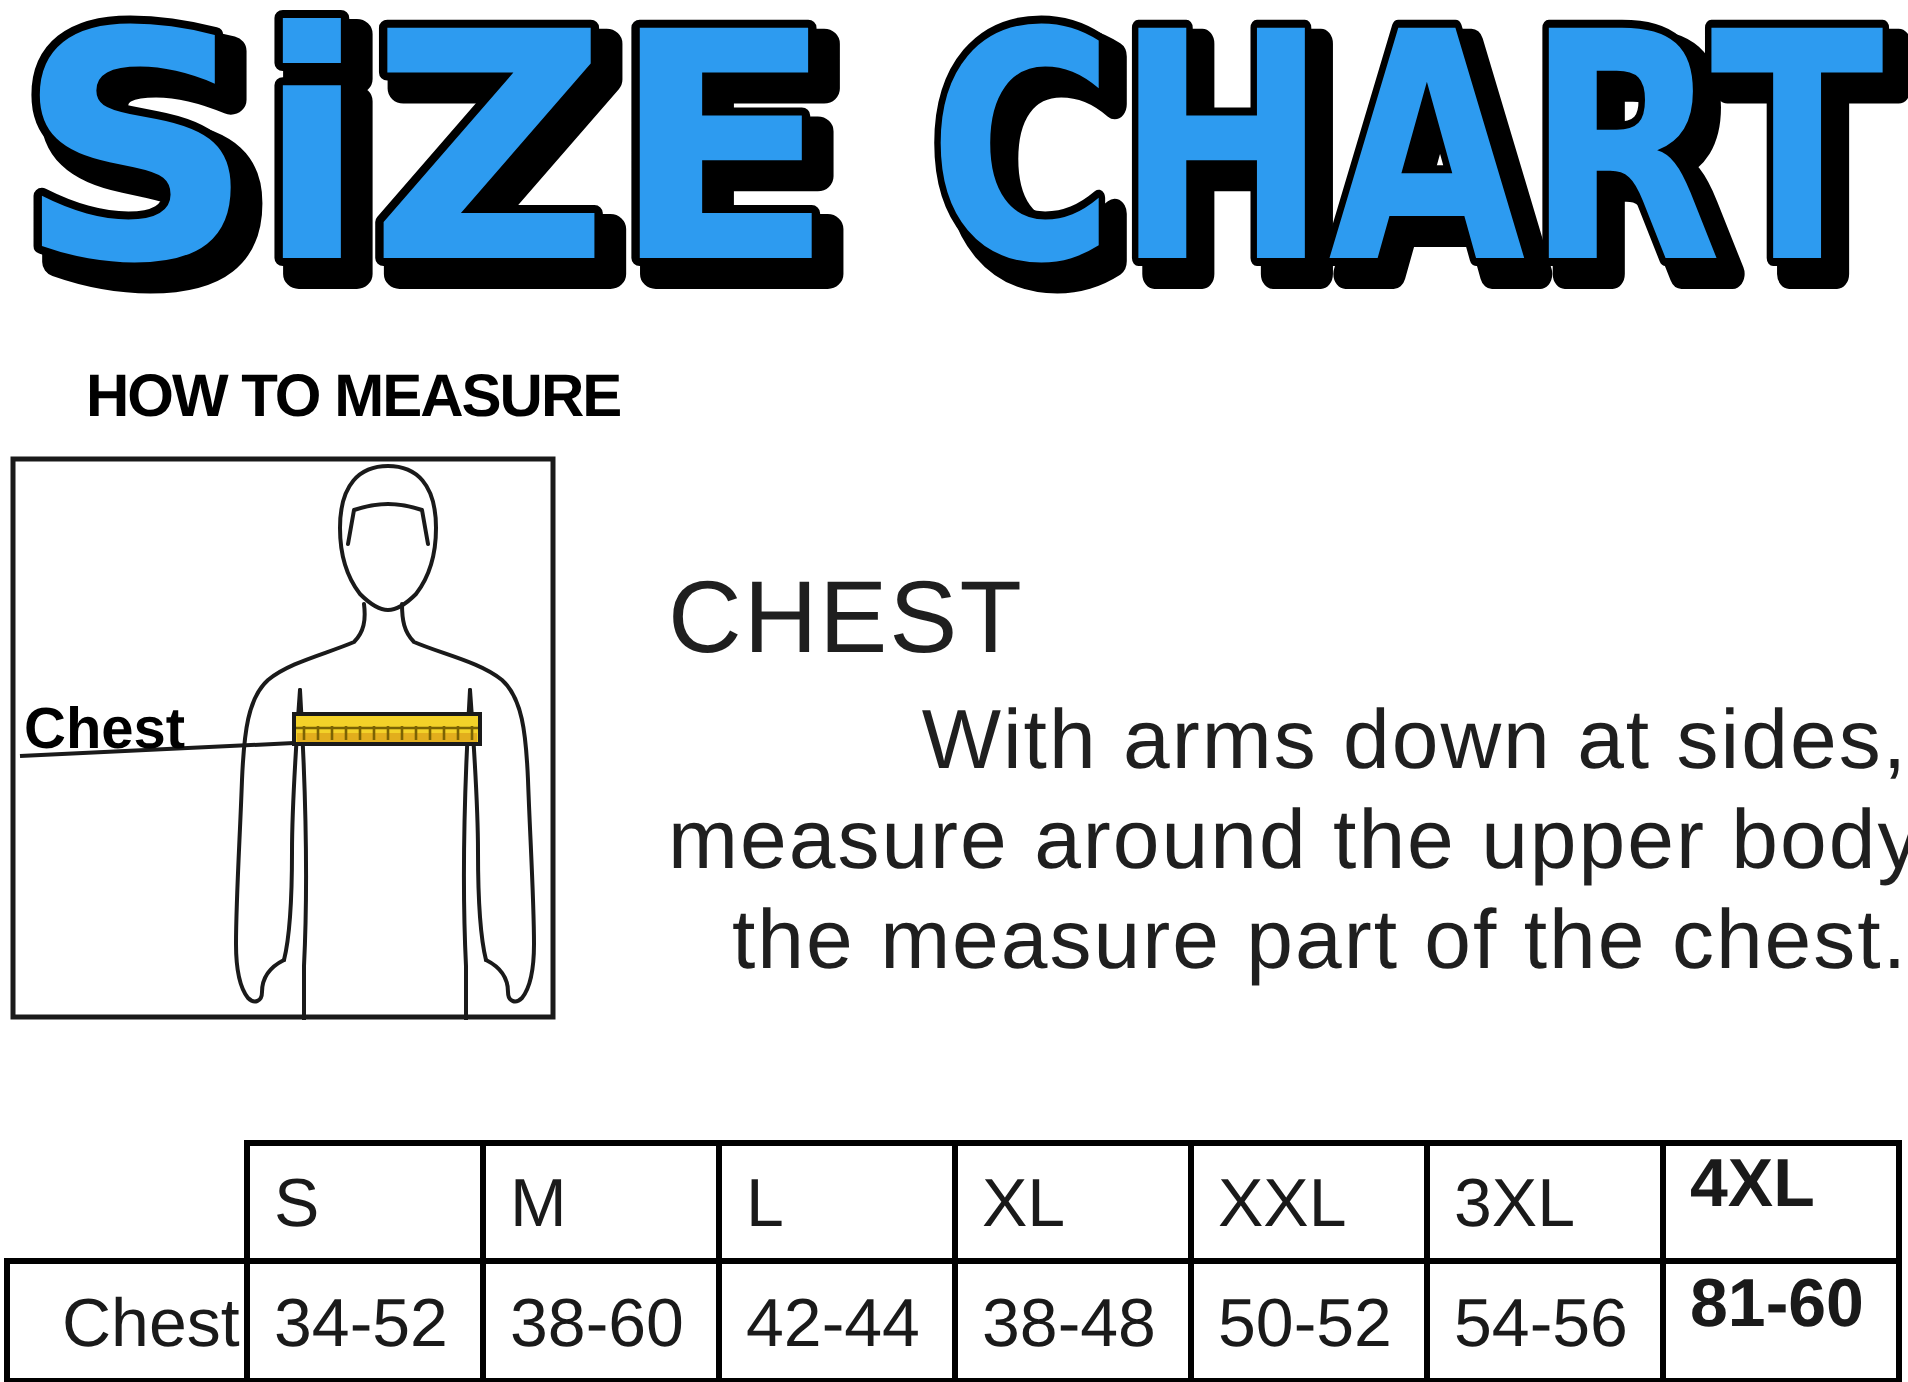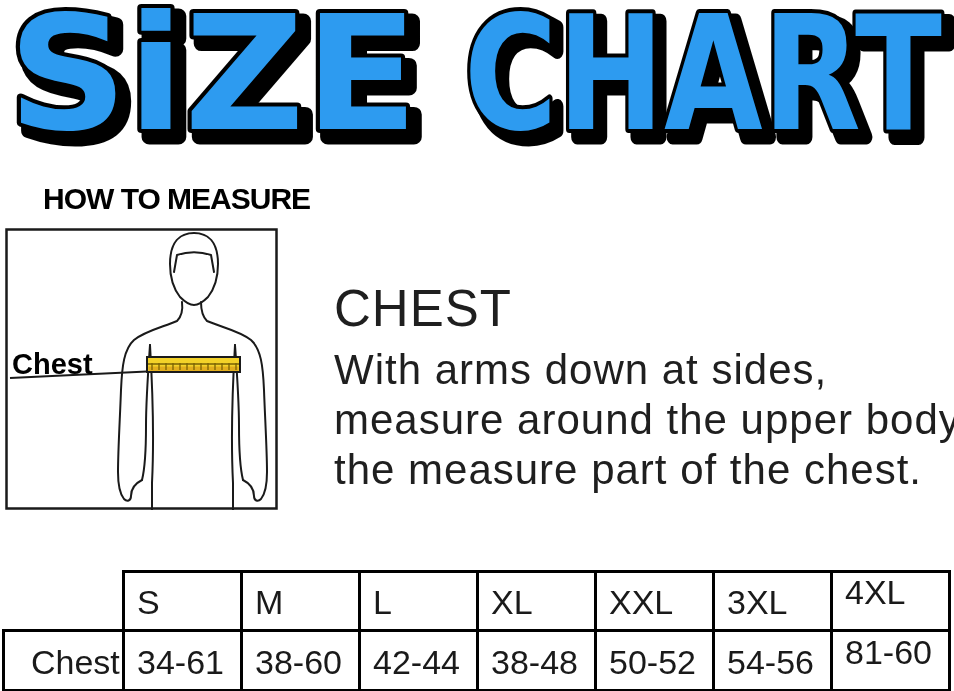--- a/index.html
+++ b/index.html
@@ -27,38 +27,38 @@
 
   
   .figure-svg { position:absolute; left:5px; top:228px; }
   .figure-svg .outline { fill:none; stroke:#1a1a1a; stroke-width:2; stroke-linecap:round; stroke-linejoin:round; }
   .figure-svg .chest-label { font-family:"Liberation Sans", sans-serif; font-size:29px; font-weight:bold; fill:#000; }
 
   
   .instructions { position:absolute; left:334px; top:281px; width:620px; }
   .chest-h { font-size:51px; font-weight:400; line-height:56px; color:#1f1f1f; letter-spacing:1px; }
   .instr-lines { margin-top:8px; }
-  .instr-line { font-size:42px; font-weight:400; line-height:50px; letter-spacing:1px; color:#1f1f1f; white-space:nowrap; }
+  .instr-line { font-size:42px; font-weight:400; line-height:50px; letter-spacing:1px; color:#1f1f1f; white-space:nowrap;text-align:right; }
 
   
   .size-table {
     position:absolute; left:2px; top:570px;
     border-collapse:collapse; table-layout:fixed; width:946px;
   }
   .size-table td, .size-table th {
     border:3px solid #000; background:#fff;
     vertical-align:bottom; text-align:left;
     font-size:34px; font-weight:400; color:#1a1a1a;
     padding:0 0 7px 12px; overflow:hidden;
   }
   .size-table tr.head-row { height:58px; }
   .size-table tr.data-row { height:60px; }
   .size-table .empty-cell { border:none; background:transparent; }
   .size-table .rowlabel { padding-left:26px; }
-  .size-table .low { padding-bottom:17px; }
+  .size-table .low { padding-bottom:17px;font-weight:bold; }
 </style>
 </head>
 <body>
 
 <div class="page">
 
   <svg class="title-svg" width="954" height="154" viewBox="0 0 954 154" aria-hidden="true">
     <text class="shadow" x="16" y="137" textLength="410" lengthAdjust="spacingAndGlyphs">SiZE</text>
     <text class="shadow" x="472" y="137" textLength="478" lengthAdjust="spacingAndGlyphs">CHART</text>
     <text class="front" x="8" y="129" textLength="410" lengthAdjust="spacingAndGlyphs" fill="#2D9BF0">SiZE</text>
@@ -141,21 +141,21 @@
         <th>S</th>
         <th>M</th>
         <th>L</th>
         <th>XL</th>
         <th>XXL</th>
         <th>3XL</th>
         <th class="low">4XL</th>
       </tr>
       <tr class="data-row">
         <td class="rowlabel">Chest</td>
-        <td>34-61</td>
+        <td>34-52</td>
         <td>38-60</td>
         <td>42-44</td>
         <td>38-48</td>
         <td>50-52</td>
         <td>54-56</td>
         <td class="low">81-60</td>
       </tr>
     </tbody>
   </table>
 

